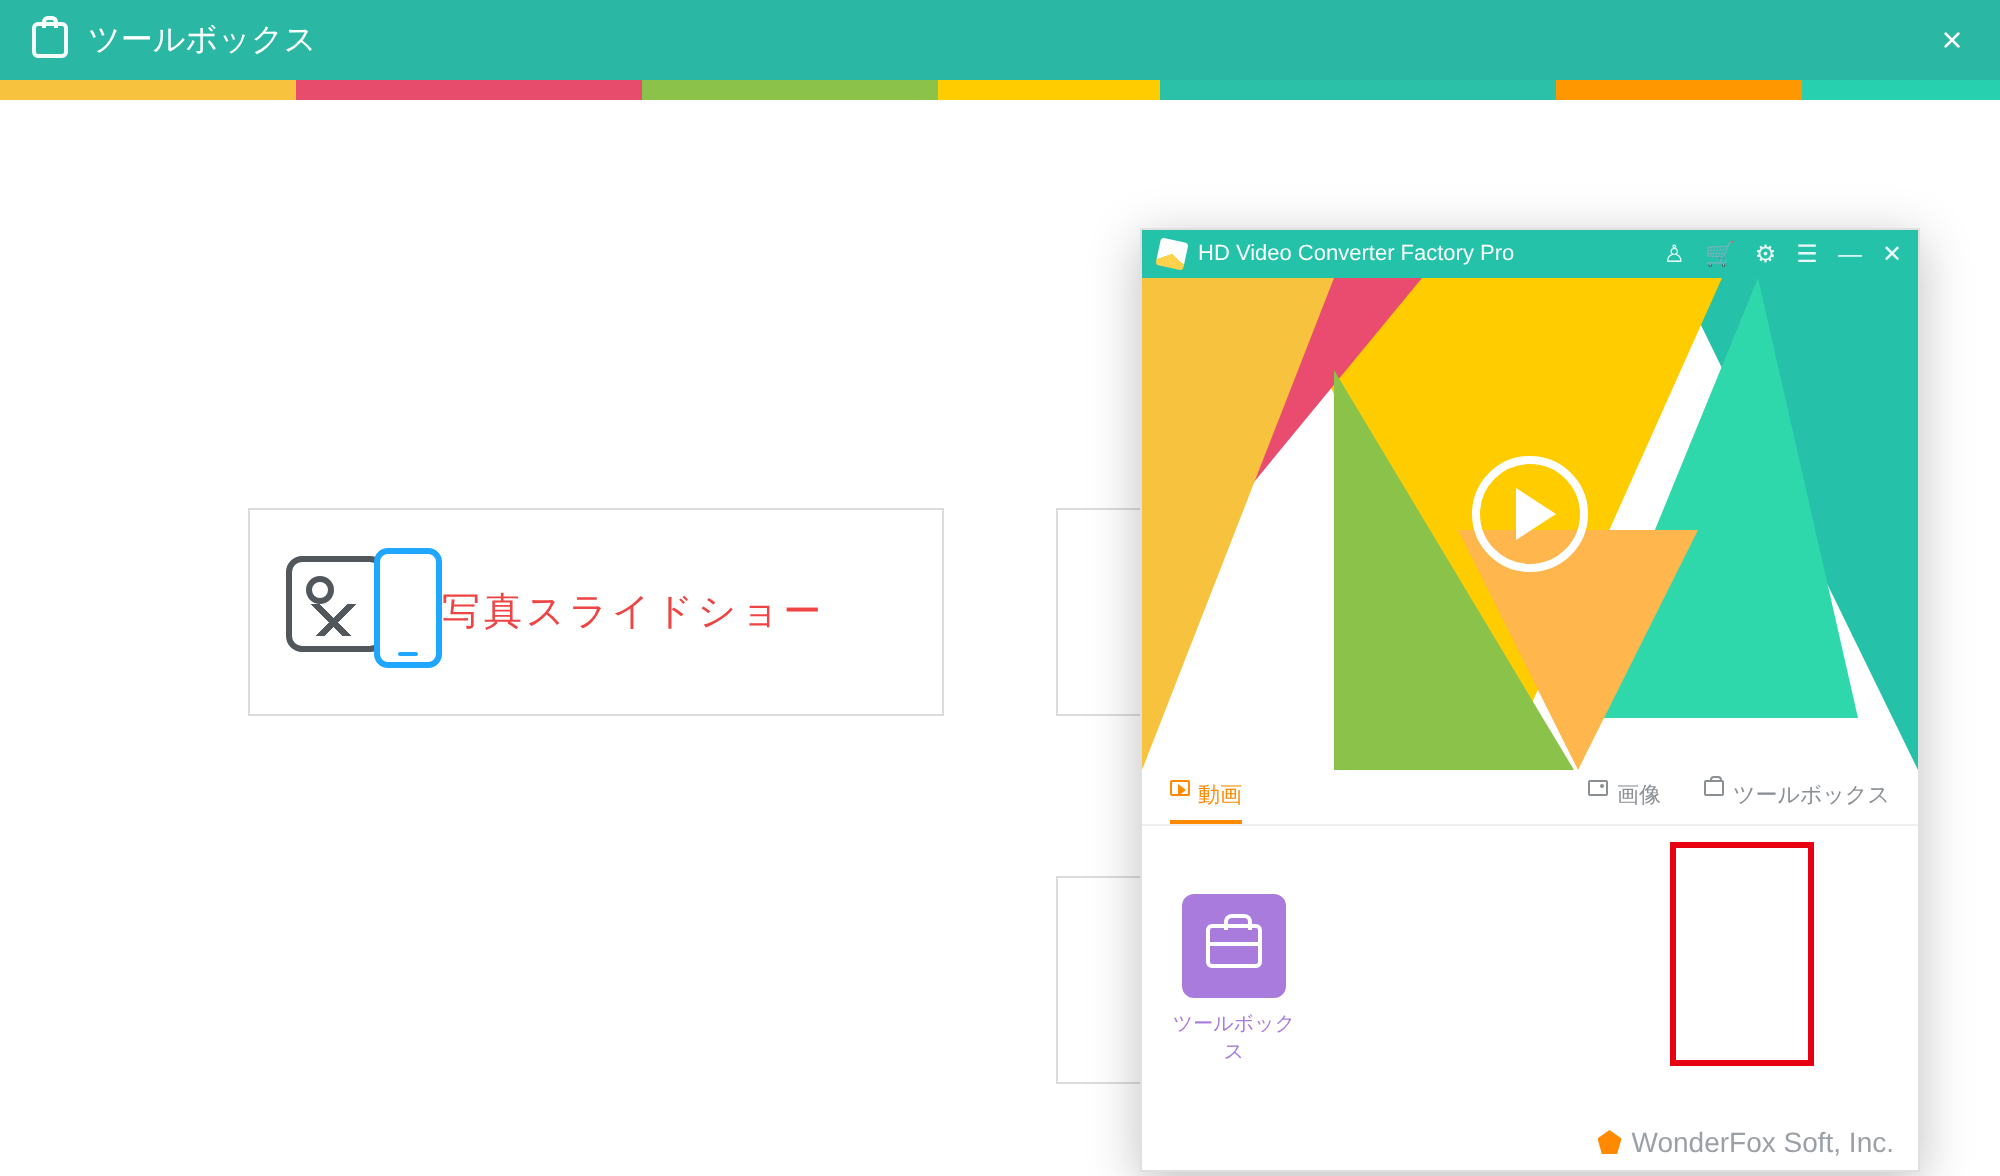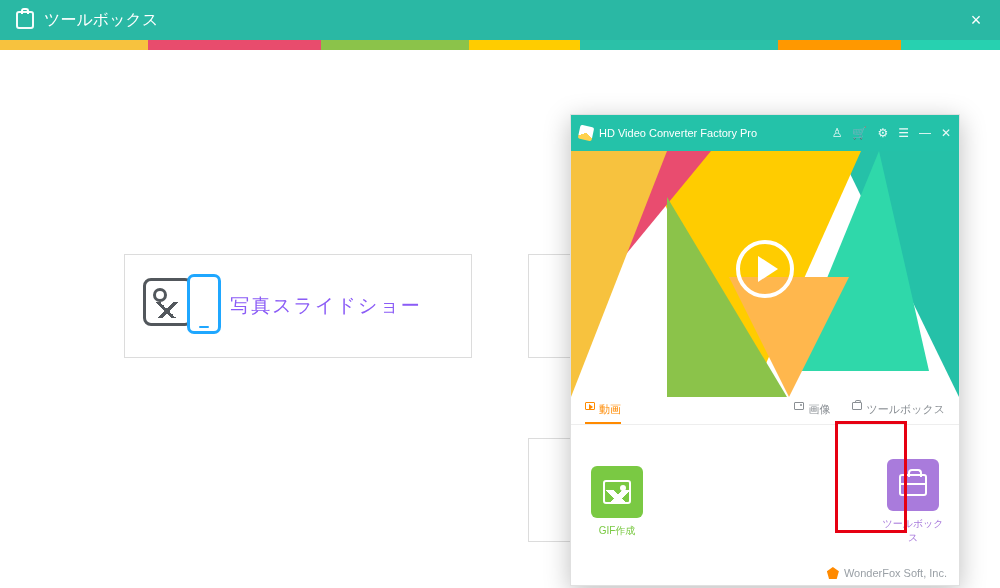--- a/index.html
+++ b/index.html
@@ -18,39 +18,39 @@
   .s5{flex:1.6;background:#2bc1a8}
   .s6{flex:1;background:#ff9800}
   .s7{flex:.8;background:#27d1b0}
   .main{position:relative;height:538px;background:#fff}
   .card{position:absolute;left:124px;width:348px;height:104px;border:1px solid #dcdcdc;background:#fff;display:flex;align-items:center;padding-left:18px}
   .card.c1{top:204px}
   .card.c2{top:388px;border:3px solid #e60012}
   .card2r{position:absolute;left:528px;width:348px;height:104px;border:1px solid #dcdcdc;background:#fff}
   .card2r.r1{top:204px}
   .card2r.r2{top:388px}
-  .card .label{flex:1;text-align:center;font-size:19px;color:#8b5cf6;padding-right:40px;letter-spacing:2px}
+  .card .label{flex:1;font-size:19px;color:#ef4444;padding-right:40px;letter-spacing:2px}
   
   .slideshow{position:relative;width:78px;height:64px}
   .slideshow .photo{position:absolute;width:50px;height:48px;border:3px solid #52575c;border-radius:8px;left:0;top:4px;background:#fff}
   .slideshow .photo:before{content:"";position:absolute;left:7px;top:7px;width:8px;height:8px;border-radius:50%;border:3px solid #52575c}
   .slideshow .photo:after{content:"";position:absolute;left:6px;bottom:5px;width:32px;height:16px;background:linear-gradient(135deg,transparent 45%, #52575c 45% 55%,transparent 55%),linear-gradient(45deg,transparent 40%,#52575c 40% 50%,transparent 50%);}
   .slideshow .phone{position:absolute;right:0;top:0;width:34px;height:60px;border:3px solid #1fa7ff;border-radius:7px;background:#fff}
   .slideshow .phone:before{content:"";position:absolute;bottom:3px;left:50%;transform:translateX(-50%);width:10px;height:2px;background:#1fa7ff;border-radius:2px}
   
   .belltool{position:relative;width:78px;height:70px}
   .belltool .phone{position:absolute;left:0;top:0;width:40px;height:68px;border:3px solid #b7bcc0;border-radius:8px;background:#fff}
   .belltool .phone:before{content:"";position:absolute;bottom:4px;left:50%;transform:translateX(-50%);width:8px;height:8px;border:2px solid #b7bcc0;border-radius:50%}
   .belltool .bell{position:absolute;right:4px;bottom:8px;width:36px;height:36px}
   .belltool .bell:before{content:"";position:absolute;left:3px;top:2px;width:28px;height:26px;border:3px solid #1fa7ff;border-radius:16px 16px 4px 4px}
   .belltool .bell:after{content:"";position:absolute;left:0;bottom:2px;width:38px;height:4px;border-top:3px solid #1fa7ff;border-radius:3px}
   .belltool .clap{position:absolute;right:16px;bottom:-2px;width:8px;height:8px;border:3px solid #1fa7ff;border-top:none;border-radius:0 0 8px 8px}
   
   .prodwin{position:absolute;right:40px;top:64px;width:390px;height:472px;background:#fff;box-shadow:0 6px 24px rgba(0,0,0,.25);border:1px solid #e0e0e0}
-  .pw-top{height:36px;background:#24c2a9;display:flex;align-items:center;color:#fff;padding:0 8px;font-size:11px}
+  .pw-top{height:24px;background:#24c2a9;display:flex;align-items:center;color:#fff;padding:0 8px;font-size:11px}
   .pw-top .logo{width:14px;height:14px;background:conic-gradient(#fff 0 120deg,#ffd24d 120deg 240deg,#fff 240deg 360deg);transform:rotate(12deg);border-radius:2px;margin-right:6px}
   .pw-top .wicons{margin-left:auto;display:flex;gap:10px;align-items:center;color:rgba(255,255,255,.9);font-size:12px}
   .pw-top .wicons span{cursor:pointer}
   .pw-hero{height:246px;position:relative;overflow:hidden;background:#fff}
   .tri{position:absolute}
   .tri1{left:0;top:0;border-left:96px solid #f7c23e;border-bottom:246px solid transparent}
   .tri2{left:0;top:0;width:0;height:0;border-right:140px solid transparent;border-top:170px solid #e94c6f}
   .tri3{left:96px;bottom:0;border-left:120px solid #8bc34a;border-top:200px solid transparent}
   .tri4{left:70px;top:0;border-left:110px solid transparent;border-right:110px solid transparent;border-top:246px solid #ffcc00}
   .tri5{right:0;top:0;border-left:120px solid transparent;border-top:246px solid #25c1a8}
@@ -84,21 +84,21 @@
   .recc{width:32px;height:22px;border:2px solid #fff;border-radius:4px;position:relative}
   .recc:before{content:"";position:absolute;left:3px;top:3px;right:3px;bottom:3px;border:2px dashed #fff;border-radius:2px}
   .pic{width:28px;height:24px;border:2px solid #fff;border-radius:3px;position:relative;overflow:hidden}
   .pic:before{content:"";position:absolute;right:3px;top:3px;width:6px;height:6px;background:#fff;border-radius:50%}
   .pic:after{content:"";position:absolute;left:-4px;bottom:-2px;width:40px;height:14px;background:linear-gradient(135deg,transparent 40%,#fff 40% 55%,transparent 55%),linear-gradient(45deg,transparent 35%,#fff 35% 50%,transparent 50%)}
   .bag{width:28px;height:22px;border:2px solid #fff;border-radius:3px;position:relative}
   .bag:before{content:"";position:absolute;top:-7px;left:7px;width:10px;height:6px;border:2px solid #fff;border-bottom:none;border-radius:4px 4px 0 0}
   .bag:after{content:"";position:absolute;top:7px;left:-2px;right:-2px;height:2px;background:#fff}
   .hl{position:absolute;border:3px solid #e60012;pointer-events:none}
   .hl2{right:52px;bottom:52px;width:72px;height:112px}
-  .footer{position:absolute;right:12px;bottom:6px;font-size:11px;color:#9aa0a6;display:flex;align-items:center;gap:5px}
+  .footer{position:absolute;right:12px;bottom:6px;font-size:14px;color:#9aa0a6;display:flex;align-items:center;gap:5px}
   .footer .fox{width:12px;height:12px;background:#ff8a00;clip-path:polygon(50% 0,100% 35%,82% 100%,18% 100%,0 35%)}
   .mini{display:inline-block;width:10px;height:8px;border:1px solid currentColor;border-radius:1px;position:relative}
   .mini.video:after{content:"";position:absolute;left:3px;top:1px;border-left:4px solid currentColor;border-top:3px solid transparent;border-bottom:3px solid transparent}
   .mini.img:after{content:"";position:absolute;right:1px;top:1px;width:2px;height:2px;background:currentColor;border-radius:50%}
   .mini.tb{width:10px;height:8px}
   .mini.tb:before{content:"";position:absolute;top:-3px;left:2px;width:4px;height:2px;border:1px solid currentColor;border-bottom:none;border-radius:2px 2px 0 0}
 </style>
 </head>
 <body>
 
@@ -164,26 +164,20 @@
             <span class="mini img"></span>
             <span>画像</span>
           </div>
         <div class="tab">
             <span class="mini tb"></span>
             <span>ツールボックス</span>
           </div>
       </div>
     </div>
     <div class="tiles">
-      <div class="tile gif">
-        <div class="box">
-            <div class="pic"></div>
-          </div>
-        <div class="lbl">GIF作成</div>
-      </div>
       <div class="tile toolbox">
         <div class="box">
             <div class="bag"></div>
           </div>
         <div class="lbl">ツールボックス</div>
       </div>
     </div>
     <div class="hl hl2"></div>
     <div class="footer">
       <span class="fox"></span>

